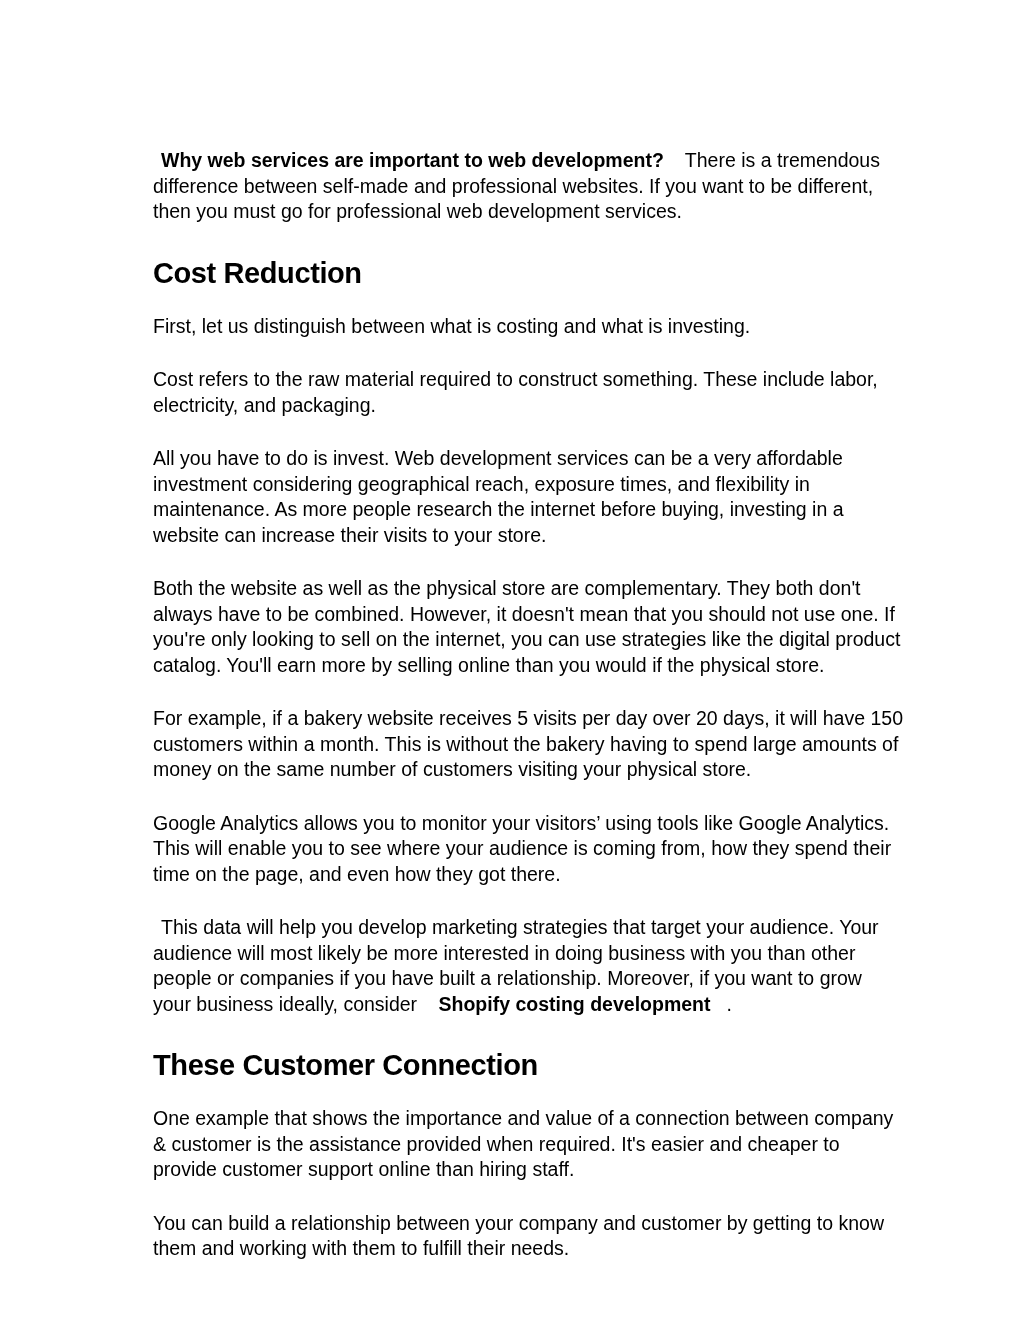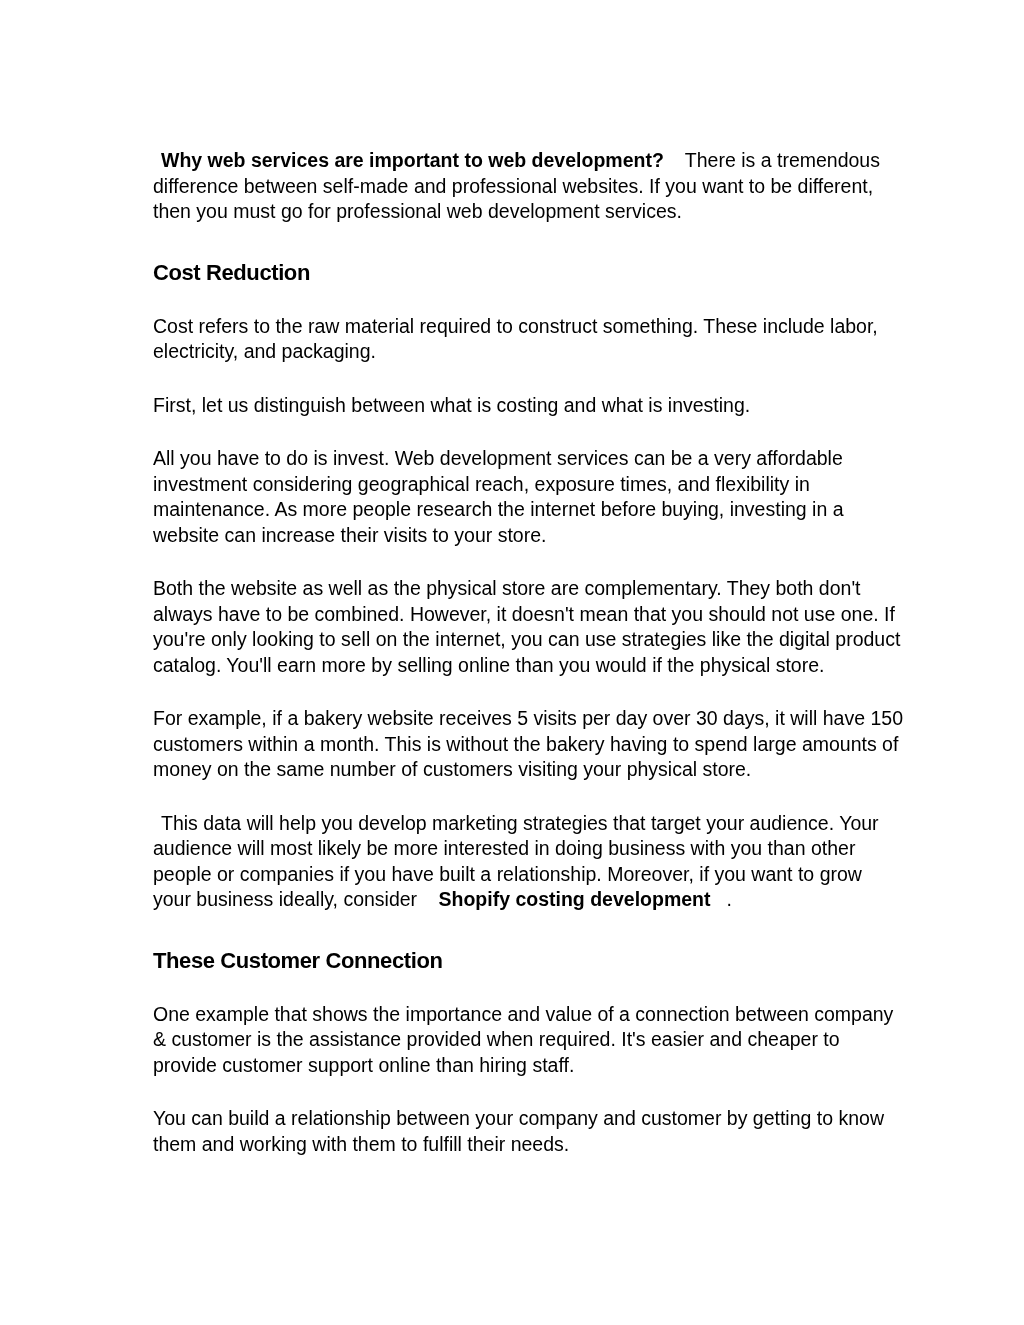--- a/index.html
+++ b/index.html
@@ -17,43 +17,44 @@
     padding: 116px 121px 0 121px;
   }
   p.body-text {
     font-size: 19.5px;
     line-height: 25.5px;
     margin: 0 0 12px 0;
     color: #000000;
   }
   p.body-text strong { font-weight: 700; }
   h2.heading {
-    font-size: 22px;
+    font-size: 29px;
     line-height: 34px;
     font-weight: 700;
     letter-spacing: -0.4px;
     margin: 15px 0 8px 0;
     color: #000000;
   }
 </style>
 </head>
 <body>
 
 <div class="page">
   <div class="content">
 
     <p class="body-text"><strong>Why web services are important to web development?</strong><span> There is a tremendous difference between self-made and professional websites. If you want to be different, then you must go for professional web development services.</span></p>
 
     <h2 class="heading">Cost Reduction</h2>
+    <p class="body-text">First, let us distinguish between what is costing and what is investing.</p>
     <p class="body-text">Cost refers to the raw material required to construct something. These include labor, electricity, and packaging.</p>
-    <p class="body-text">First, let us distinguish between what is costing and what is investing.</p>
     <p class="body-text">All you have to do is invest. Web development services can be a very affordable investment considering geographical reach, exposure times, and flexibility in maintenance. As more people research the internet before buying, investing in a website can increase their visits to your store.</p>
     <p class="body-text">Both the website as well as the physical store are complementary. They both don't always have to be combined. However, it doesn't mean that you should not use one. If you're only looking to sell on the internet, you can use strategies like the digital product catalog. You'll earn more by selling online than you would if the physical store.</p>
-    <p class="body-text">For example, if a bakery website receives 5 visits per day over 30 days, it will have 150 customers within a month. This is without the bakery having to spend large amounts of money on the same number of customers visiting your physical store.</p>
+    <p class="body-text">For example, if a bakery website receives 5 visits per day over 20 days, it will have 150 customers within a month. This is without the bakery having to spend large amounts of money on the same number of customers visiting your physical store.</p>
 
+    <p class="body-text">Google Analytics allows you to monitor your visitors’ using tools like Google Analytics. This will enable you to see where your audience is coming from, how they spend their time on the page, and even how they got there.</p>
     <p class="body-text"><span>This data will help you develop marketing strategies that target your audience. Your audience will most likely be more interested in doing business with you than other people or companies if you have built a relationship. Moreover, if you want to grow your business ideally, consider </span><strong>Shopify costing development</strong><span>.</span></p>
 
     <h2 class="heading">These Customer Connection</h2>
     <p class="body-text">One example that shows the importance and value of a connection between company &amp; customer is the assistance provided when required. It's easier and cheaper to provide customer support online than hiring staff.</p>
     <p class="body-text">You can build a relationship between your company and customer by getting to know them and working with them to fulfill their needs.</p>
 
   </div>
 </div>
 
 </body></html>

